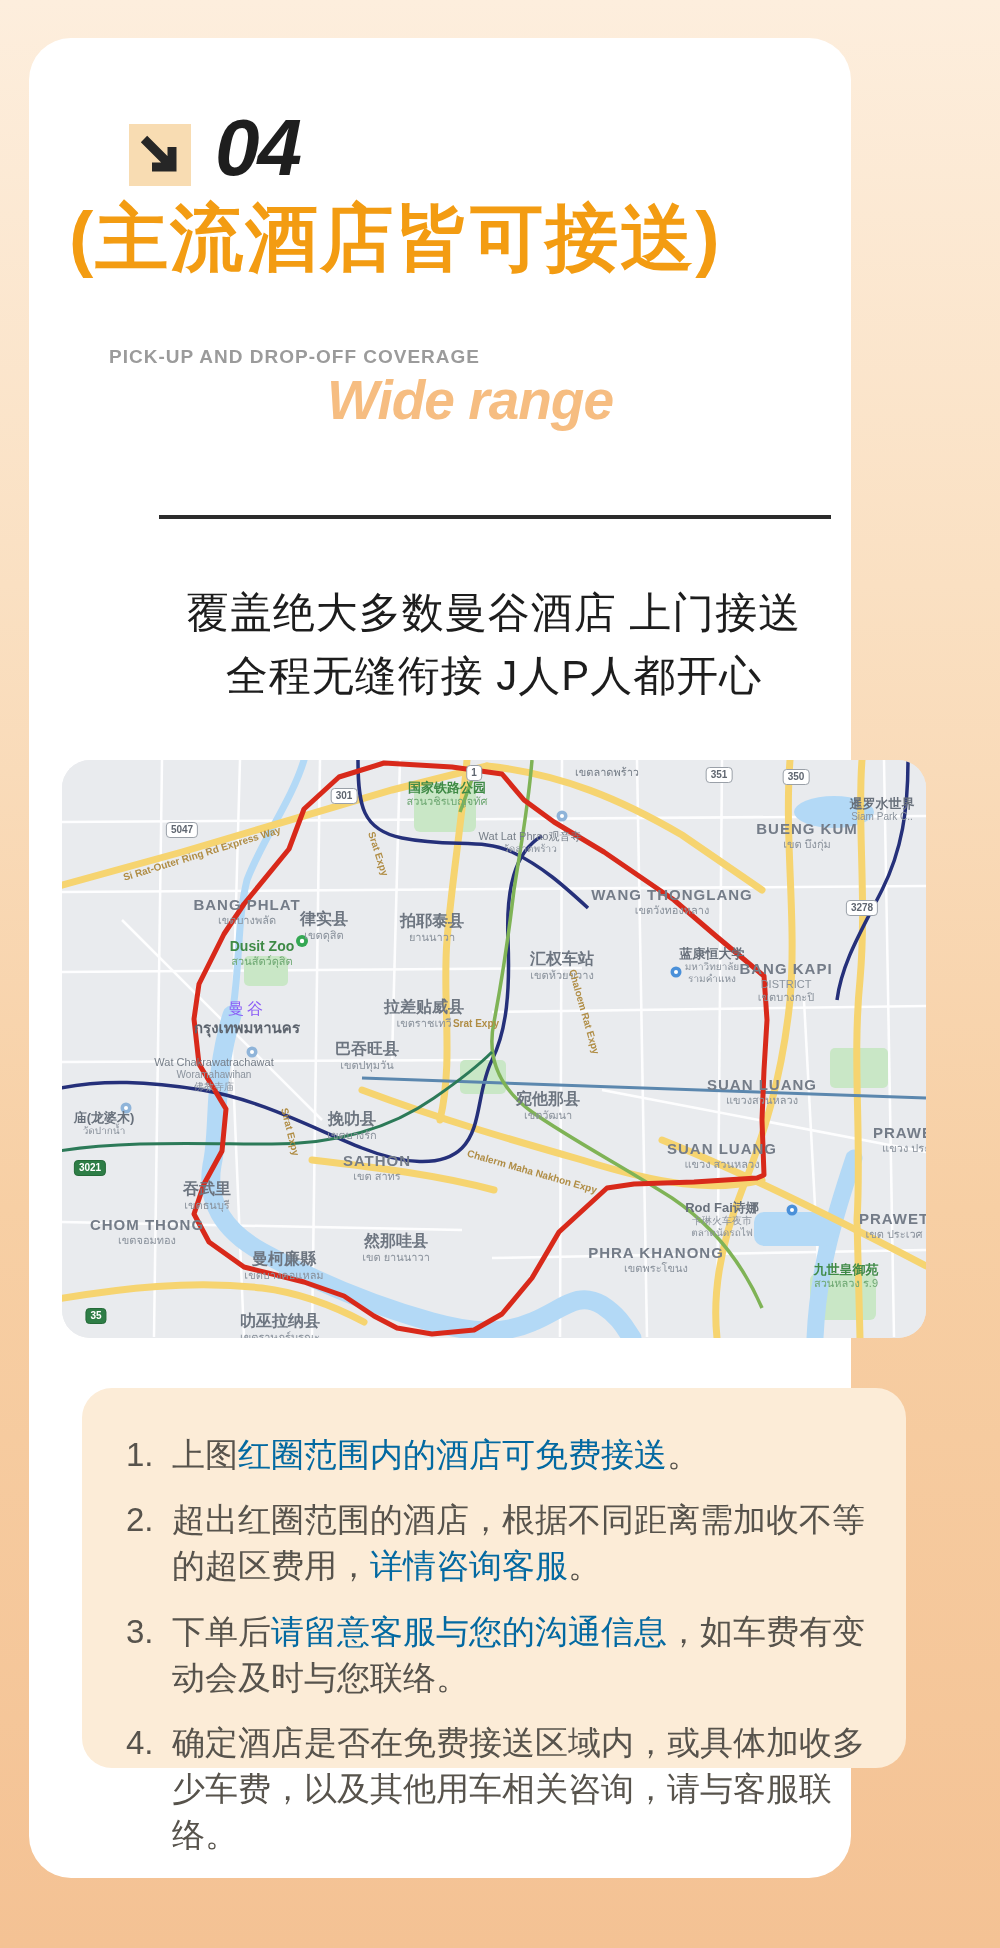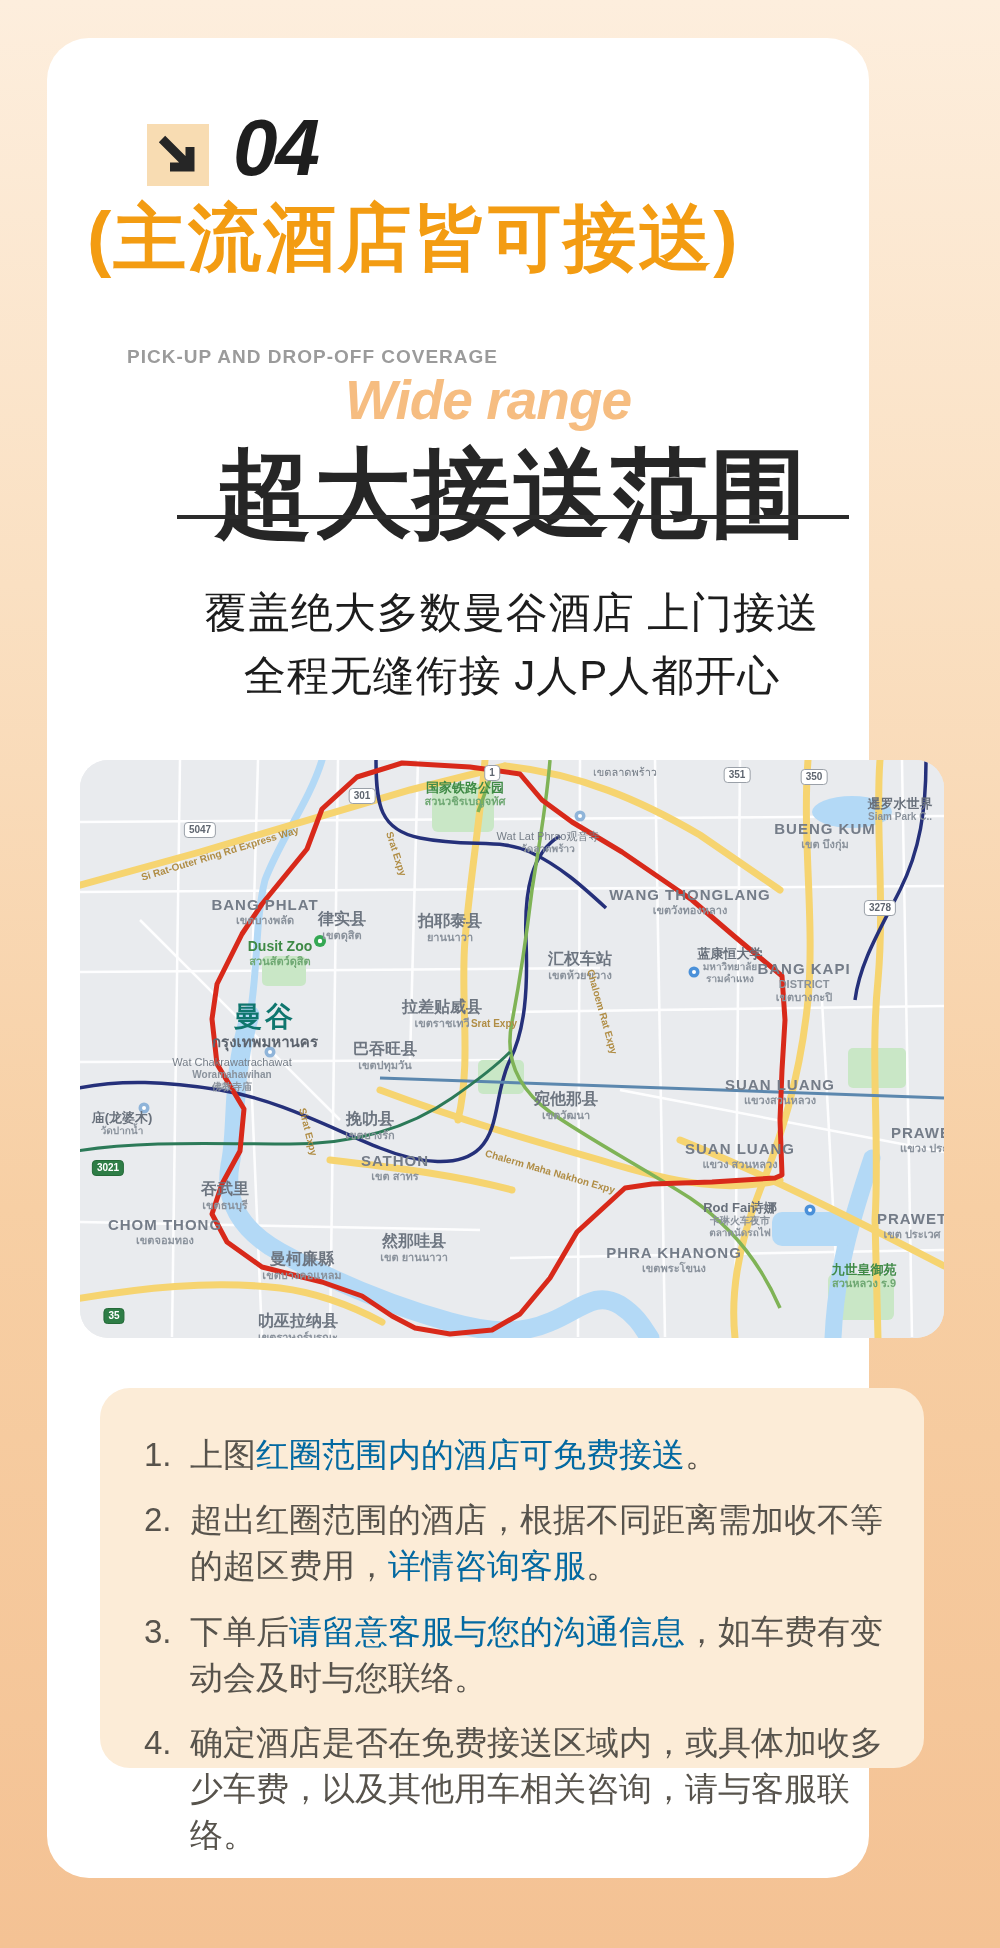--- a/index.html
+++ b/index.html
@@ -1,19 +1,19 @@
 <!DOCTYPE html>
 <html><head>
 <meta charset="utf-8">
 <style>
   html,body{margin:0;padding:0;}
   body{width:1000px;height:1948px;font-family:"Liberation Sans","DejaVu Sans",sans-serif;
        background:linear-gradient(180deg,#fdeedd 0%,#fae0c2 30%,#f7cfa4 62%,#f4c294 100%);}
   .canvas{position:relative;width:1000px;height:1948px;overflow:hidden;}
-  .card{position:absolute;left:47px;top:38px;width:822px;height:1840px;background:#ffffff;border-radius:42px;}
+  .card{position:absolute;left:29px;top:38px;width:822px;height:1840px;background:#ffffff;border-radius:42px;}
 
   
   .arrow-box{position:absolute;left:100px;top:86px;width:62px;height:62px;background:#f8dcb2;}
   .arrow-box svg{position:absolute;left:7px;top:7px;}
   .hdr-num{position:absolute;left:186px;top:64px;font-size:80px;font-weight:900;font-style:italic;
            color:#1e1e1e;letter-spacing:-2px;}
 
   .title-orange{position:absolute;left:40px;top:152px;width:920px;margin:0;font-size:73px;font-weight:900;
                 color:#f39c12;letter-spacing:2px;white-space:nowrap;}
   .sub-en{position:absolute;left:80px;top:308px;font-size:19px;font-weight:700;color:#9b9b9b;letter-spacing:1px;}
@@ -26,24 +26,24 @@
         color:#1d1d1d;letter-spacing:1px;}
   .desc.l1{top:547px;}
   .desc.l2{top:610px;}
 
   
   .map{position:absolute;left:33px;top:722px;width:864px;height:578px;border-radius:28px;overflow:hidden;
        background:#e9ebee;}
   .map svg{position:absolute;left:0;top:0;}
   .ml{position:absolute;transform:translateX(-50%);text-align:center;white-space:nowrap;line-height:1.18;}
   .ml span{display:block;}
-  .ml .s,.ml .s2{font-size:11px;color:#8a929c;font-weight:700;}
+  .ml .s,.ml .s2{font-size:11px;color:#8a929c;font-weight:400;}
   .dist-en .t{font-weight:700;font-size:15px;letter-spacing:1px;color:#747c88;}
   .dist-zh .t{font-weight:700;font-size:16px;color:#6d7580;}
-  .city .t{font-weight:700;font-size:28px;color:#0f766e;letter-spacing:3px;}
+  .city .t{font-weight:400;font-size:16px;color:#8b5cf6;letter-spacing:3px;}
   .city .s{font-size:15px;color:#5d646e;font-weight:700;}
   .park .t{color:#3f8a46;font-size:13px;font-weight:700;}
   .park .s{color:#6fa873;}
   .poi .t{font-size:11px;color:#767e88;}
   .poi .s,.poi .s2{font-size:10px;}
   .poi-zh .t{font-size:13px;color:#68707b;font-weight:600;}
   .poi-zh .s,.poi-zh .s2{font-size:10px;}
   .poi-green .t{color:#3f8a46;font-size:14px;font-weight:700;}
   .poi-green .s{color:#6fa873;}
   .road .t{font-size:10px;color:#b08d45;font-weight:600;}
@@ -67,21 +67,20 @@
     <div class="arrow-box">
       <svg width="48" height="48" viewBox="0 0 48 48">
         <path d="M8 8 L34 34 M36 16 L36 36 L16 36" stroke="#262626" stroke-width="9" fill="none"></path>
       </svg>
     </div>
     <div class="hdr-num">04</div>
 
     <h1 class="title-orange">(主流酒店皆可接送)</h1>
     <div class="sub-en">PICK-UP AND DROP-OFF COVERAGE</div>
     <div class="tagline">Wide range</div>
-    <h2 class="title-main">超大接送范围</h2>
     <div class="underline"></div>
     <p class="desc l2">全程无缝衔接 J人P人都开心</p>
     <p class="desc l1">覆盖绝大多数曼谷酒店 上门接送</p>
 
     <div class="map">
       <svg width="864" height="578" viewBox="0 0 864 578">
         <rect x="0" y="0" width="864" height="578" fill="#e9ebee"></rect>
 
         <g stroke="#ffffff" stroke-width="2.5" fill="none" opacity="0.95">
           <path d="M100,0 L92,577"></path>

